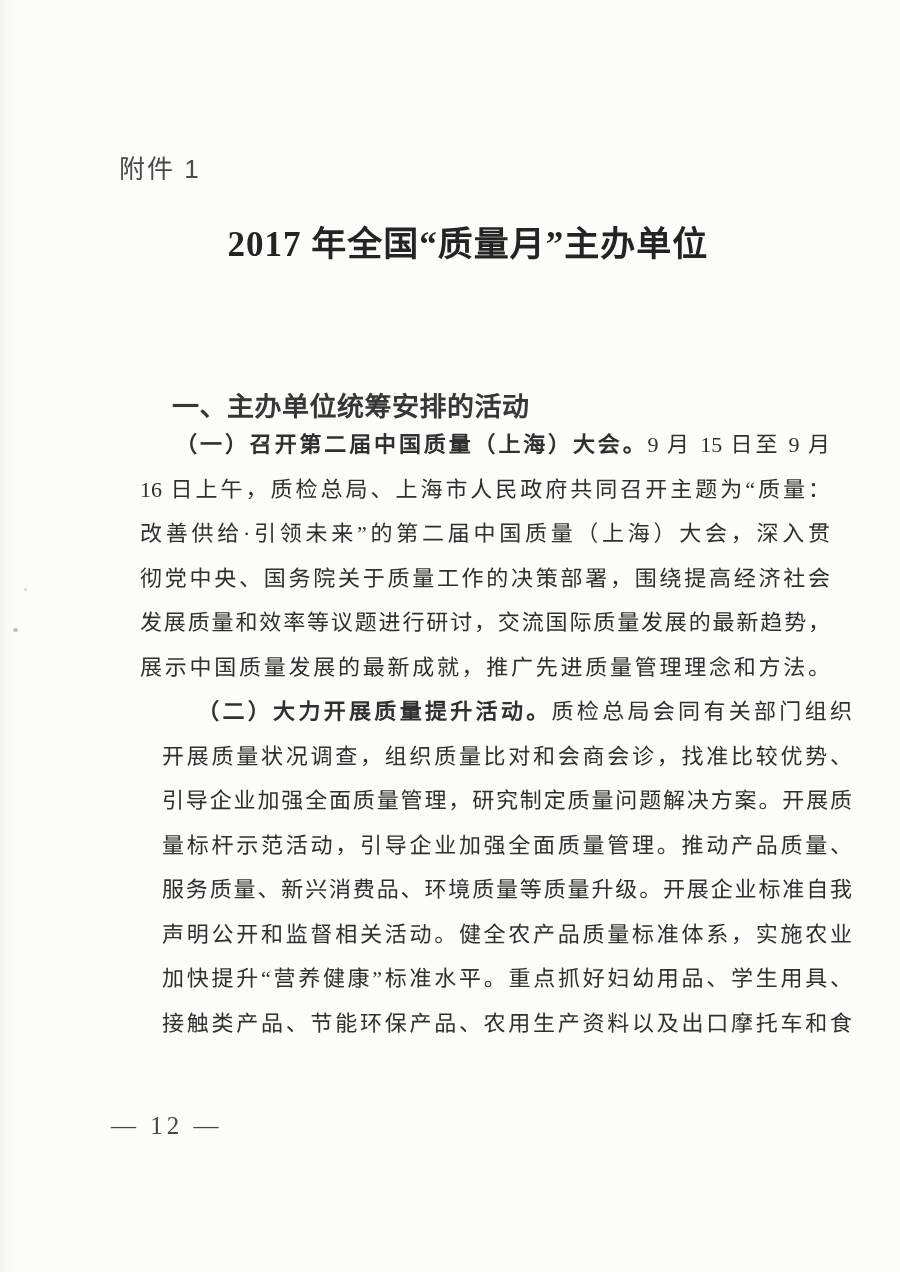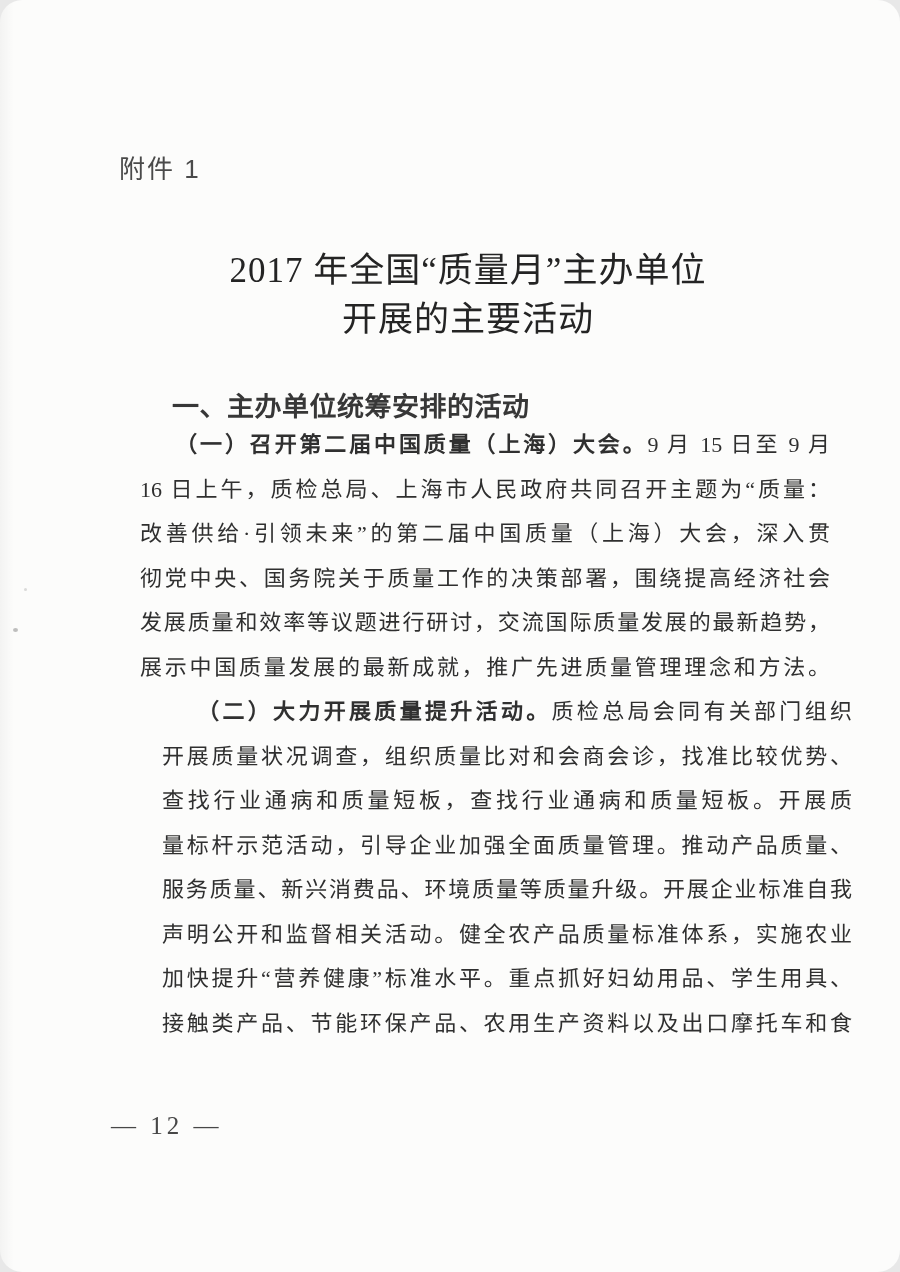--- a/index.html
+++ b/index.html
@@ -13,37 +13,36 @@
     background:#e8e8e8;
     font-family:"Liberation Serif", serif;
   }
   .page{
     position:relative;
     width:900px;height:1272px;
     background:var(--paper);
     background-image:linear-gradient(90deg, rgba(0,0,0,0.035) 0px, rgba(0,0,0,0.0) 14px);
     overflow:hidden;
     color:var(--ink);
-    border-radius:22px;
   }
   .attachment-label{
     position:absolute;
     left:119px; top:148px;
     font-family:"Liberation Sans", sans-serif;
     font-size:26px;
     color:#4a4a4a;
     letter-spacing:2px;
   }
   .doc-title{
     position:absolute;
-    left:123px; top:246px;
+    left:123px; top:220px;
     width:690px;
     text-align:center;
     font-family:"Liberation Serif", serif;
-    font-weight:normal;
+    font-weight:bold;
     font-size:35px;
     line-height:49px;
     color:var(--ink-dark);
     letter-spacing:1px;
   }
   .section-heading{
     position:absolute;
     left:172px; top:385px;
     font-family:Liberation Mono, monospace;
     font-weight:bold;
@@ -89,42 +88,41 @@
 
 <div class="page">
 
   <div class="speck speck-1"></div>
   <div class="speck speck-2"></div>
 
   <div class="attachment-label">附件 1</div>
 
   <div class="doc-title">
     <div>2017 年全国“质量月”主办单位</div>
-    <div>开展的主要活动</div>
   </div>
 
   <div class="section-heading">一、主办单位统筹安排的活动</div>
 
   <div class="para" id="para-1">
     <div class="jline first-line">
       <span class="lead">（一）召开第二届中国质量（上海）大会。</span><span>9 月 15 日至 9 月</span>
     </div>
     <div class="jline">16 日上午，质检总局、上海市人民政府共同召开主题为“质量：</div>
     <div class="jline">改善供给·引领未来”的第二届中国质量（上海）大会，深入贯</div>
     <div class="jline">彻党中央、国务院关于质量工作的决策部署，围绕提高经济社会</div>
     <div class="jline">发展质量和效率等议题进行研讨，交流国际质量发展的最新趋势，</div>
     <div class="jline">展示中国质量发展的最新成就，推广先进质量管理理念和方法。</div>
   </div>
 
   <div class="para" id="para-2">
     <div class="jline first-line">
       <span class="lead">（二）大力开展质量提升活动。</span><span>质检总局会同有关部门组织</span>
     </div>
     <div class="jline">开展质量状况调查，组织质量比对和会商会诊，找准比较优势、</div>
-    <div class="jline">查找行业通病和质量短板，查找行业通病和质量短板。开展质</div>
+    <div class="jline">引导企业加强全面质量管理，研究制定质量问题解决方案。开展质</div>
     <div class="jline">量标杆示范活动，引导企业加强全面质量管理。推动产品质量、</div>
     <div class="jline">服务质量、新兴消费品、环境质量等质量升级。开展企业标准自我</div>
     <div class="jline">声明公开和监督相关活动。健全农产品质量标准体系，实施农业</div>
     <div class="jline">加快提升“营养健康”标准水平。重点抓好妇幼用品、学生用具、</div>
     <div class="jline">接触类产品、节能环保产品、农用生产资料以及出口摩托车和食</div>
   </div>
 
   <div class="page-number">— 12 —</div>
 
 </div>

